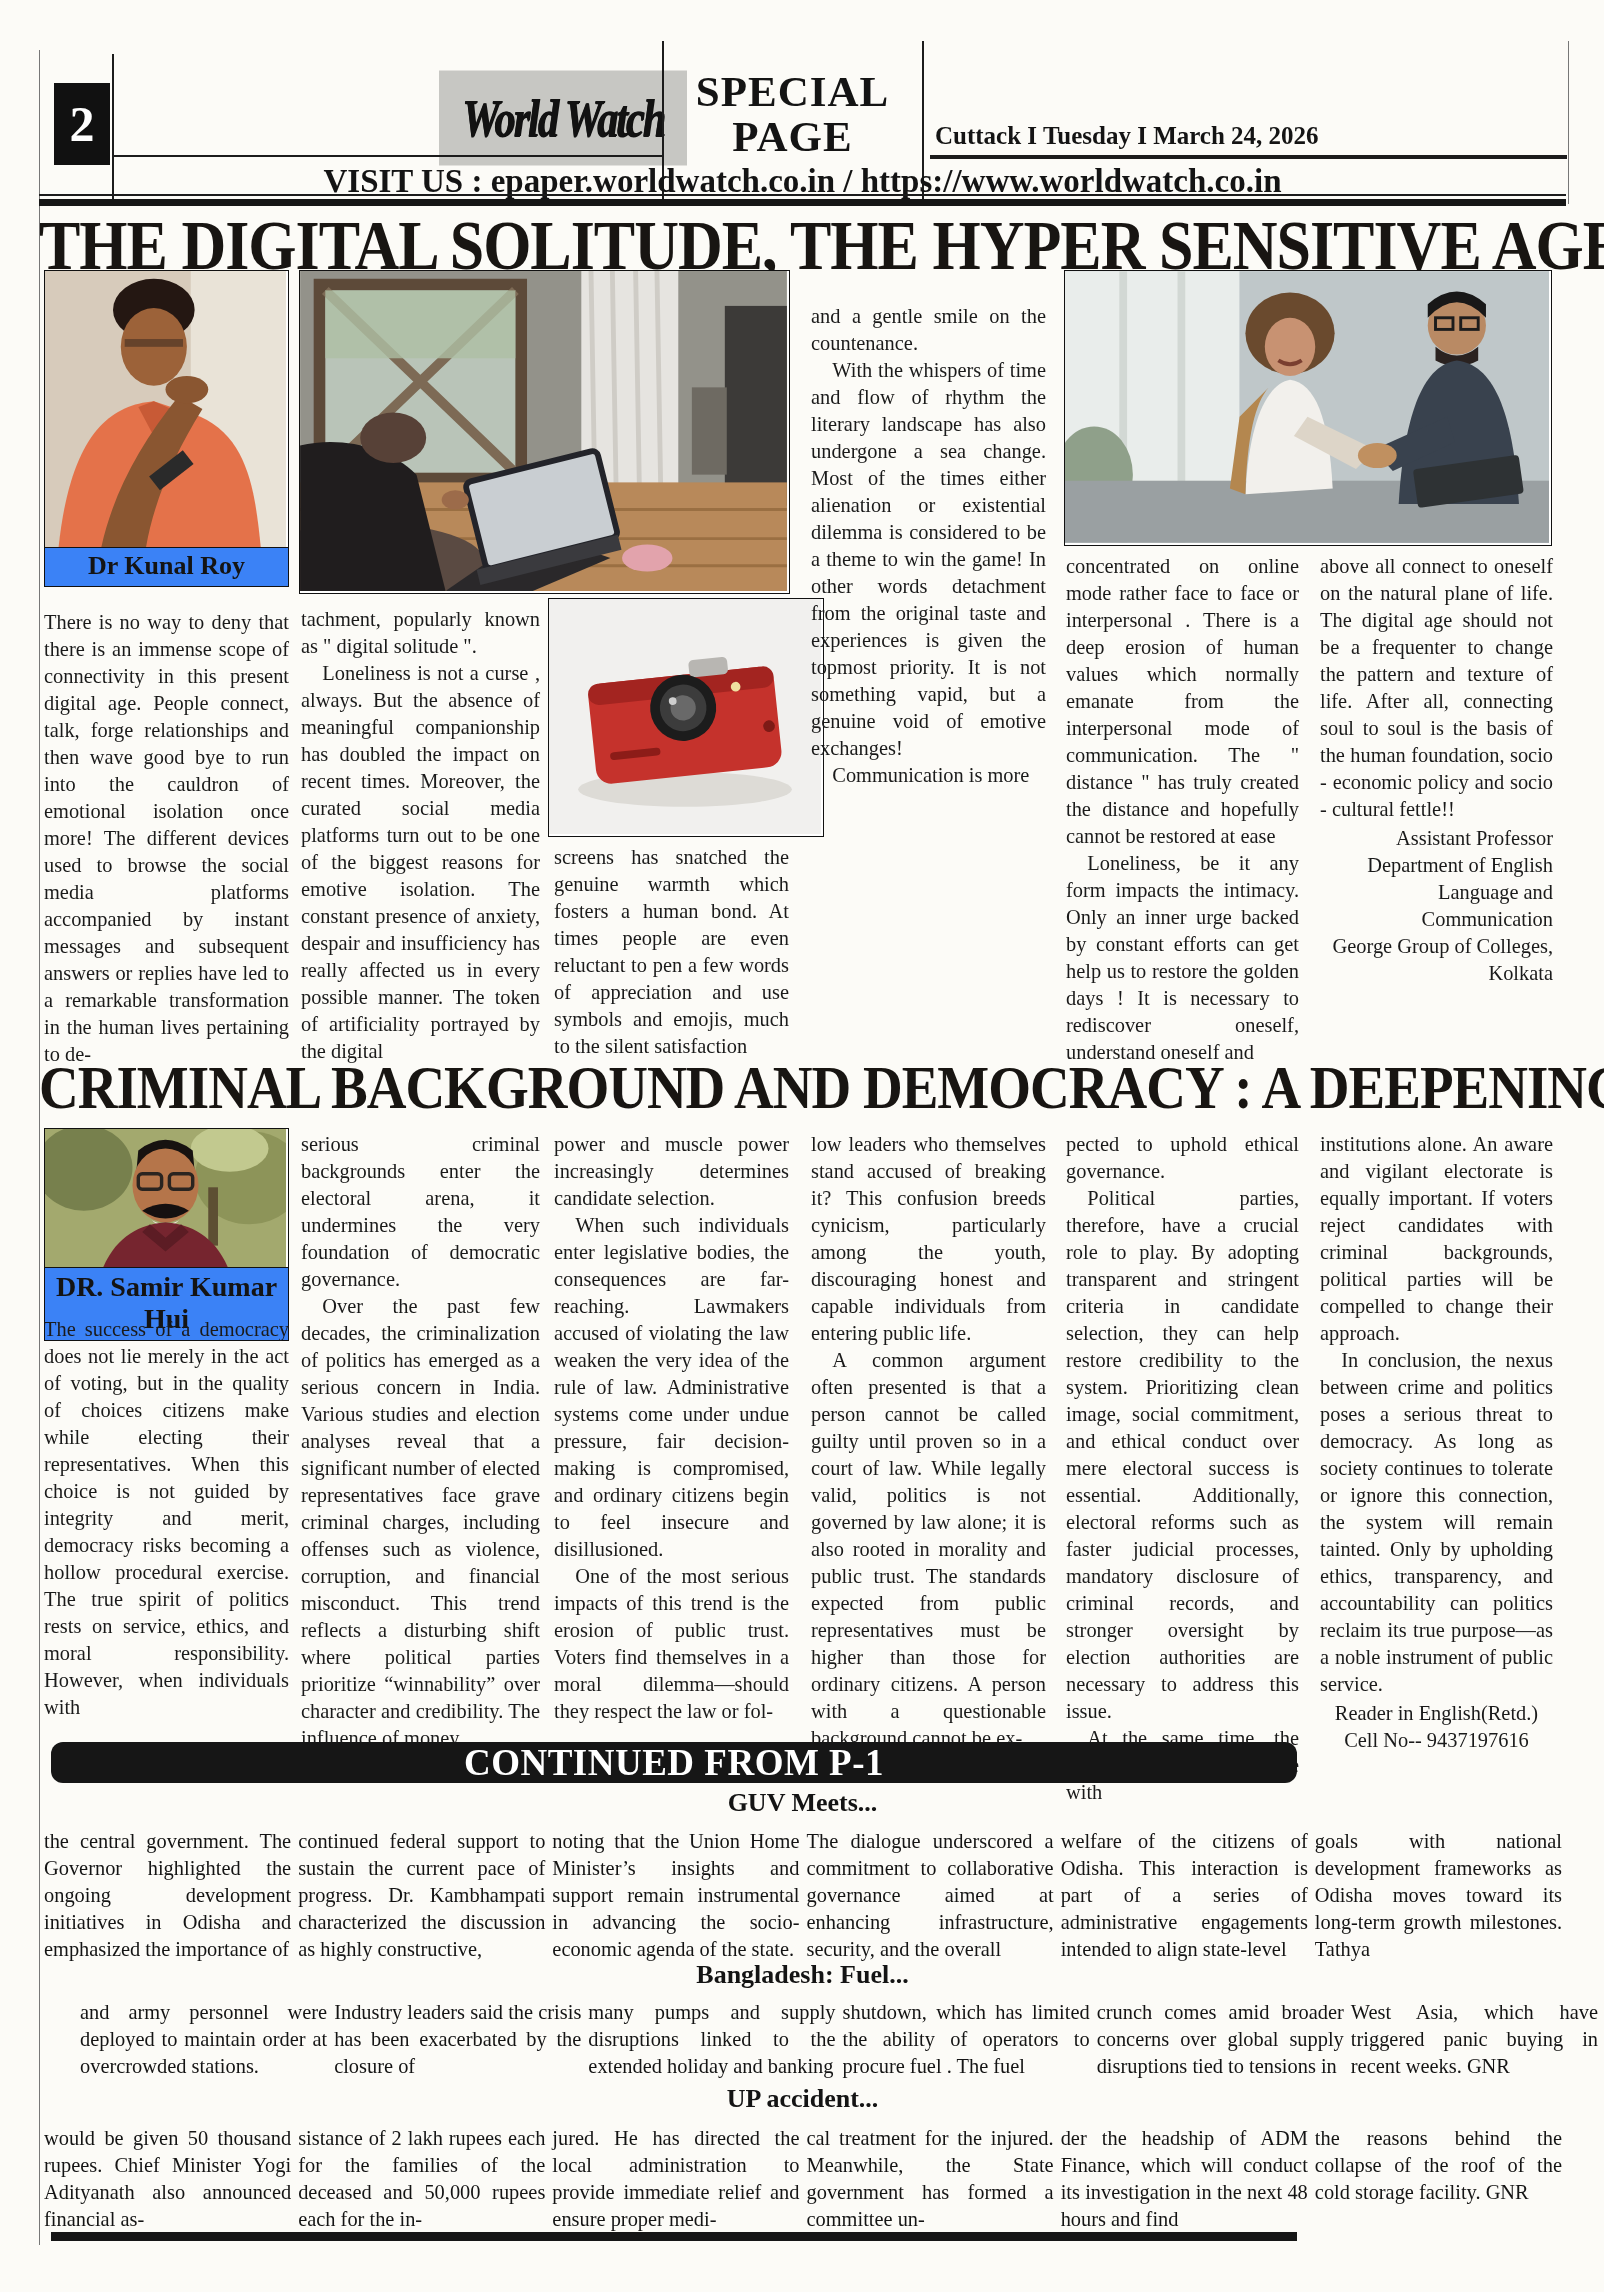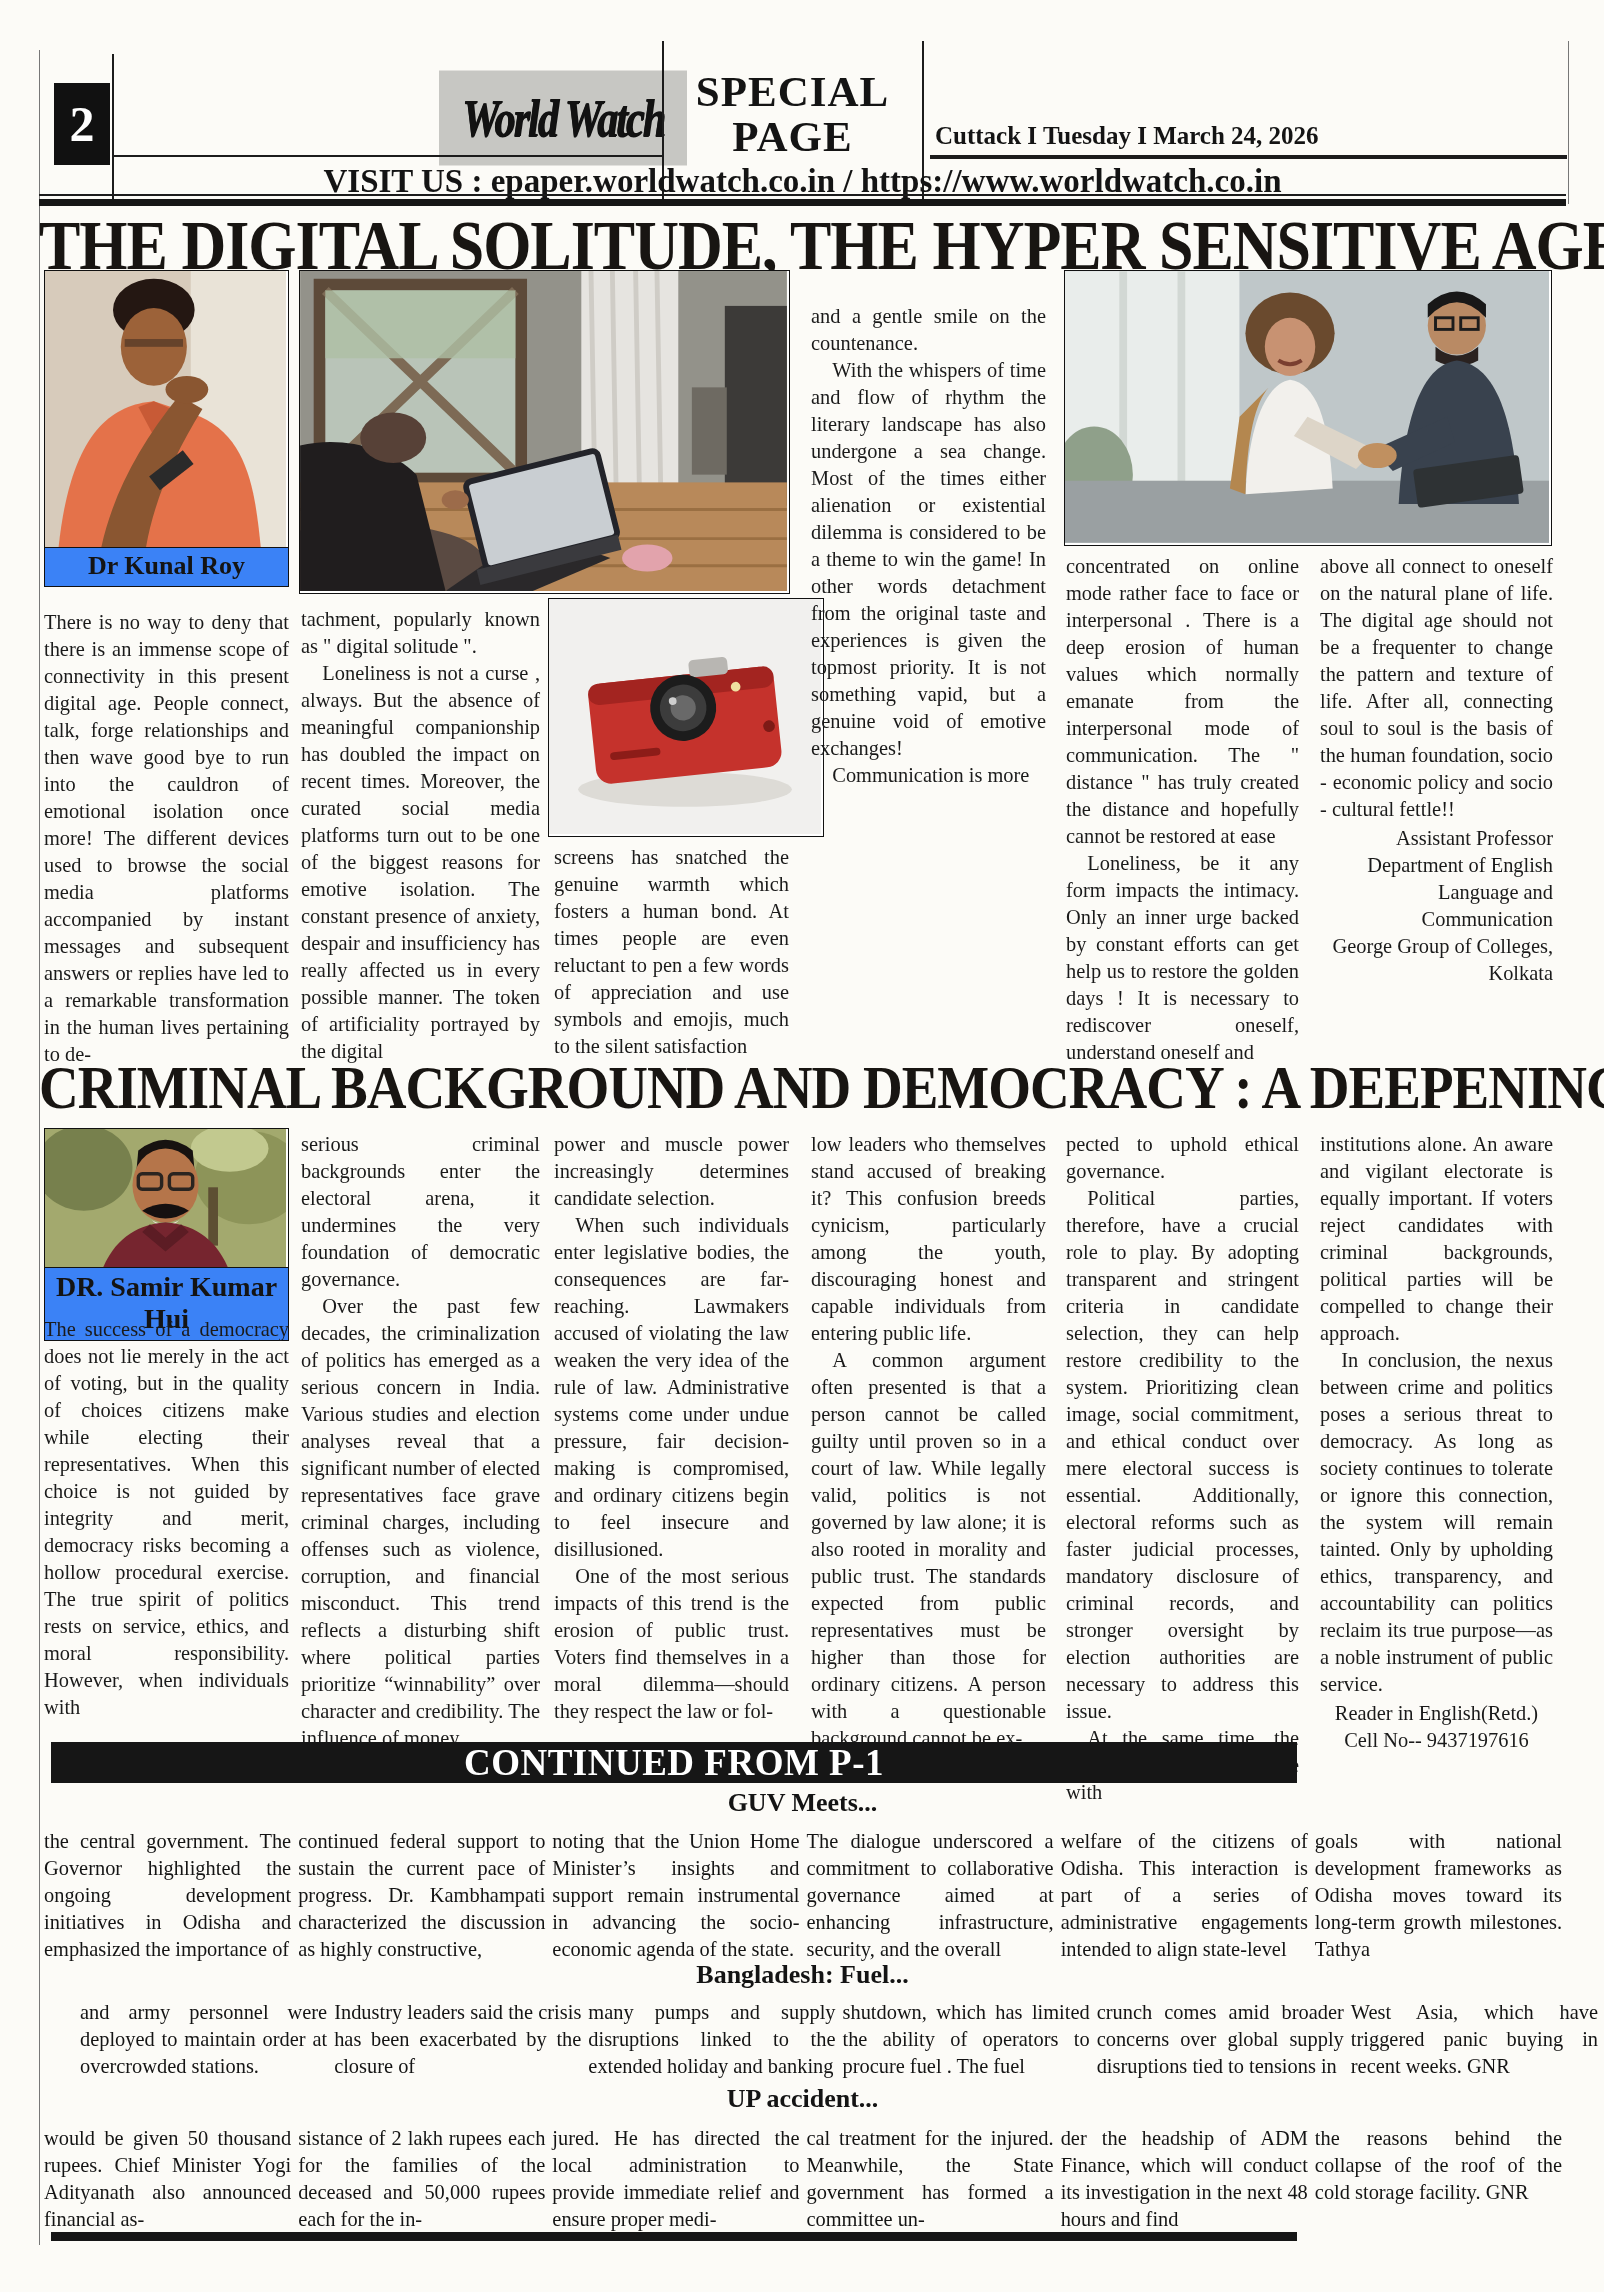--- a/index.html
+++ b/index.html
@@ -36,21 +36,21 @@
   .sig{text-align:right;margin-top:1.9px;}
   .sig p{text-indent:0 !important;}
   
   .photo-box{position:absolute;border:1.9px solid #111;background:#fff;box-sizing:border-box;}
   .photo-box svg{display:block;}
   .photo-caption{border-top:1.9px solid #111;background:#3b82f6;text-align:center;
        font-weight:bold;font-size:26px;padding:2.9px 0 4.9px 0;}
   
   .banner{position:absolute;left:51px;top:1742px;width:1246px;height:41px;background:#161616;
        color:#fff;display:flex;align-items:center;justify-content:center;
-       font-weight:bold;font-size:37px;letter-spacing:0.5px;}
+       font-weight:bold;font-size:37px;letter-spacing:0.5px;border-radius:12px;}
   .sec-head{position:absolute;left:39px;width:1527px;text-align:center;font-weight:bold;
        font-size:26px;}
   .row6{position:absolute;left:44px;width:1518px;display:grid;
        grid-template-columns:repeat(6,1fr);column-gap:7px;}
   .row6 .cell{font-size:20.4px;line-height:27px;text-align:justify;}
   .bottom-rule{position:absolute;left:51px;top:2232px;width:1246px;height:8.7px;background:#161616;}
 </style>
 </head>
 <body>
 

